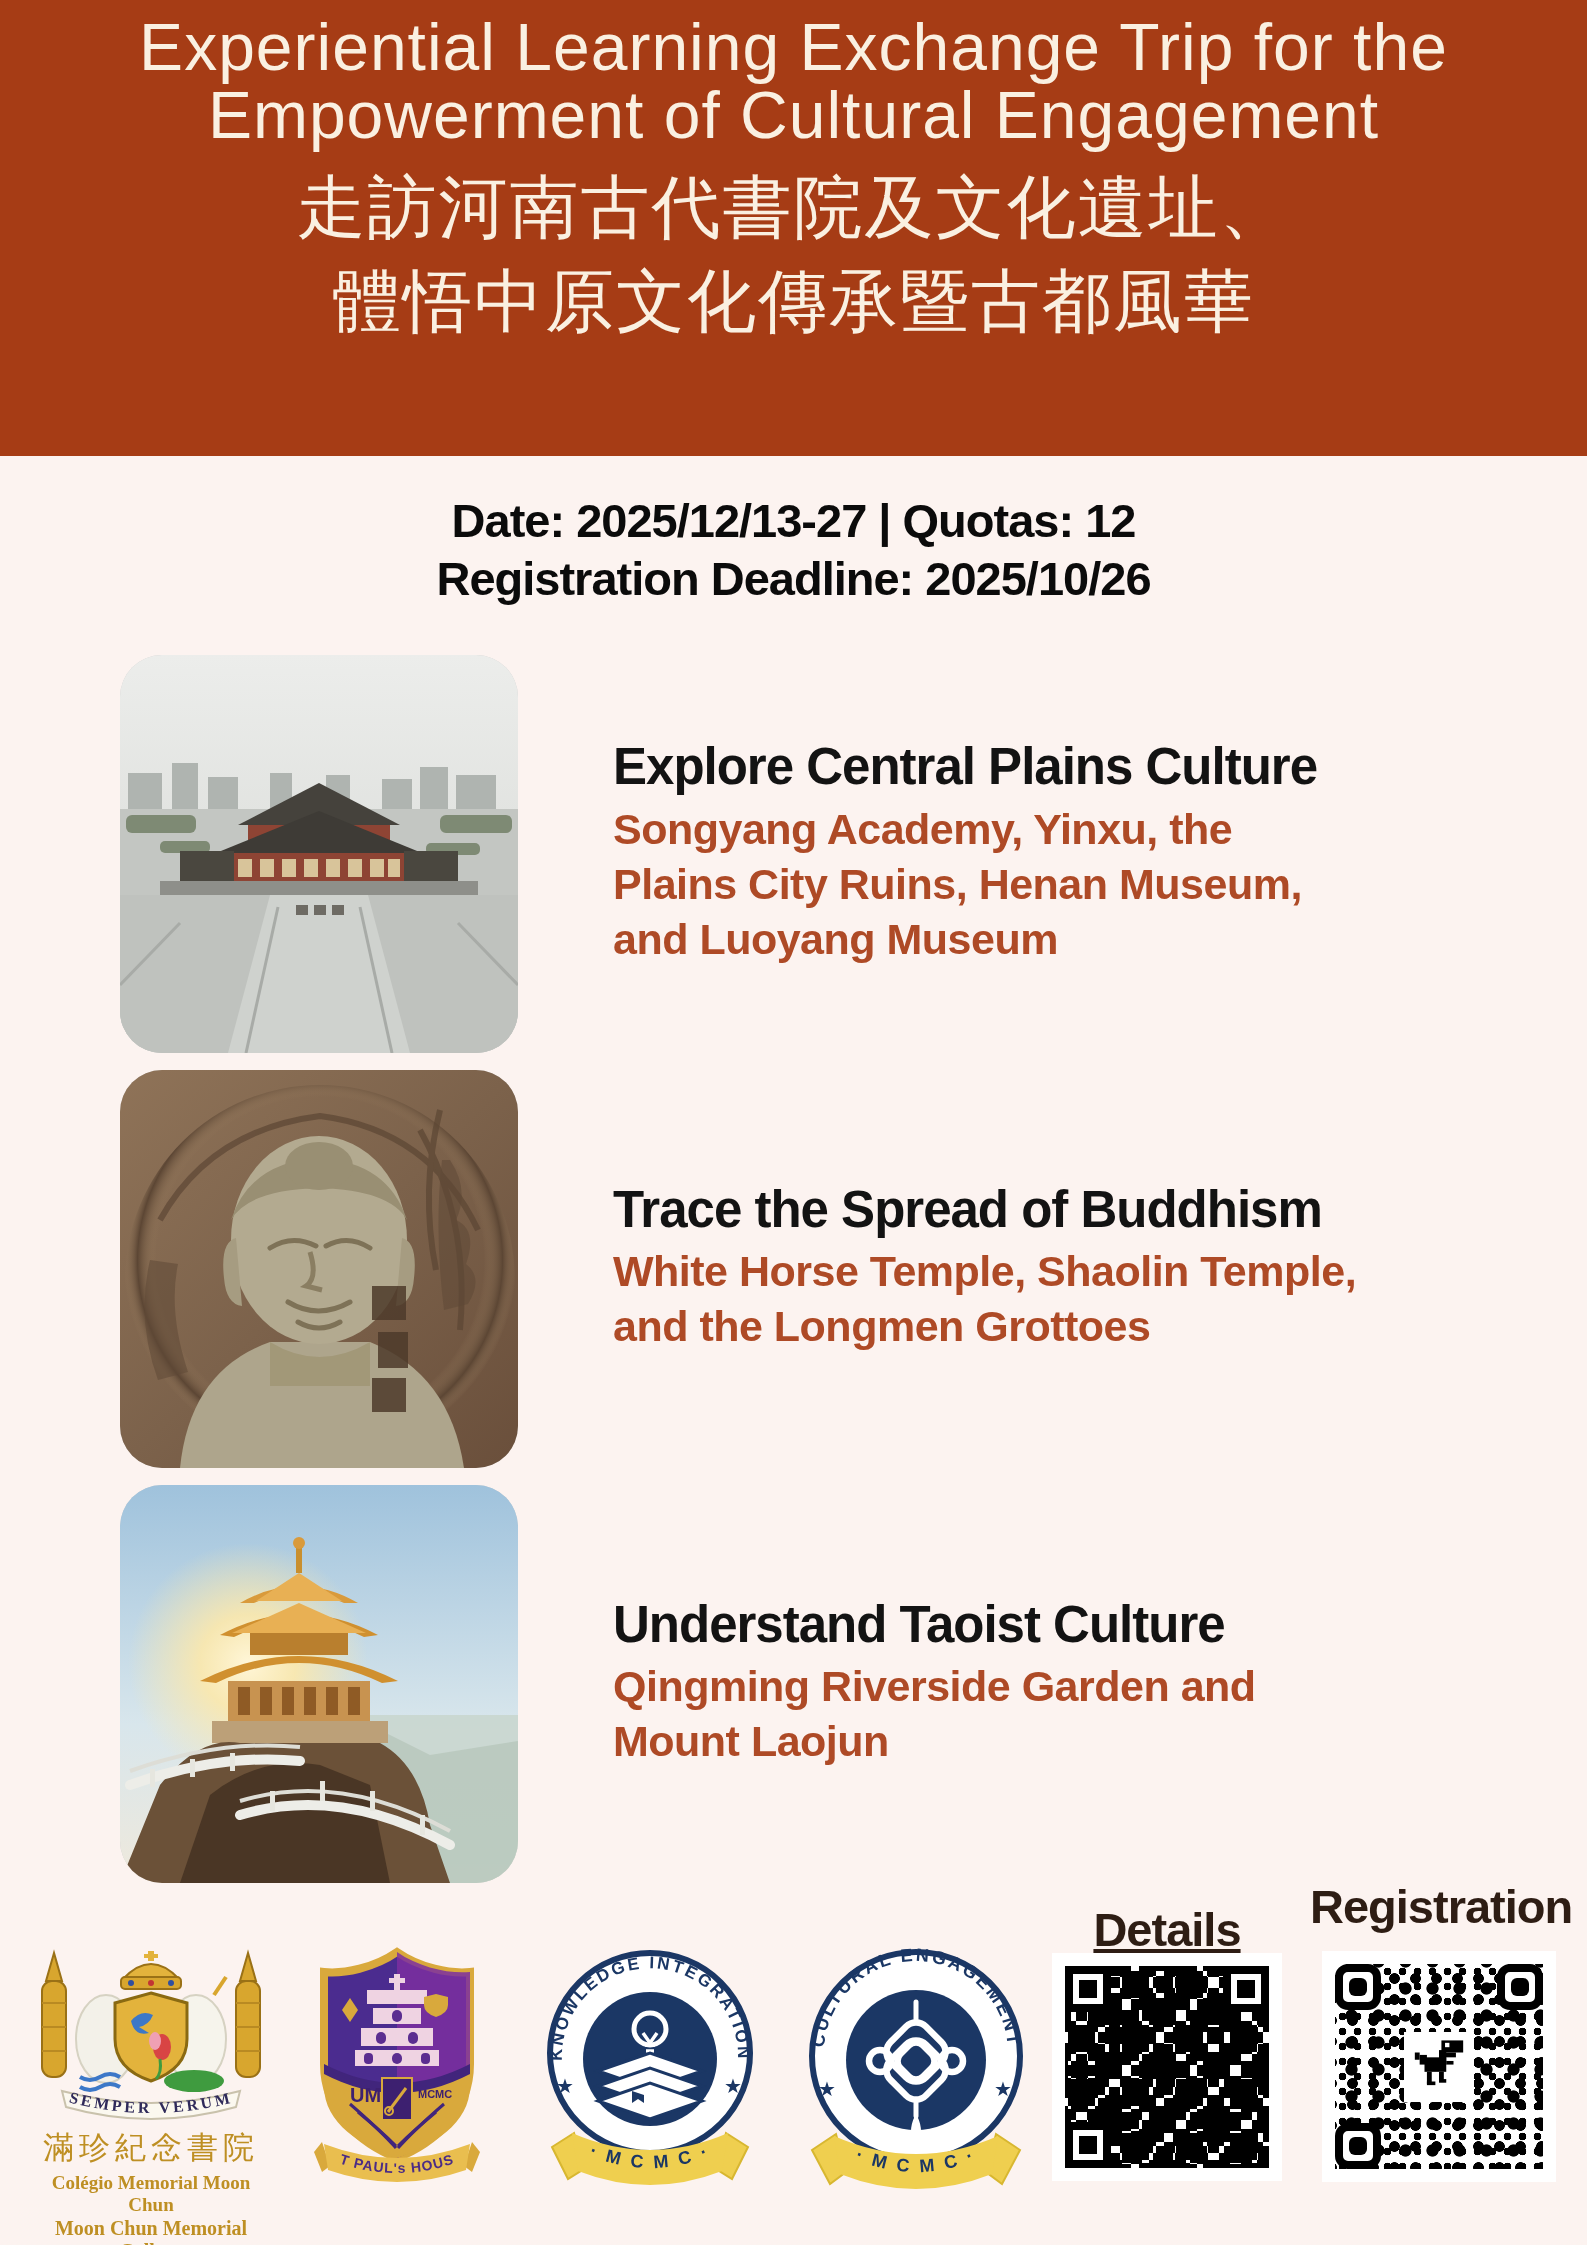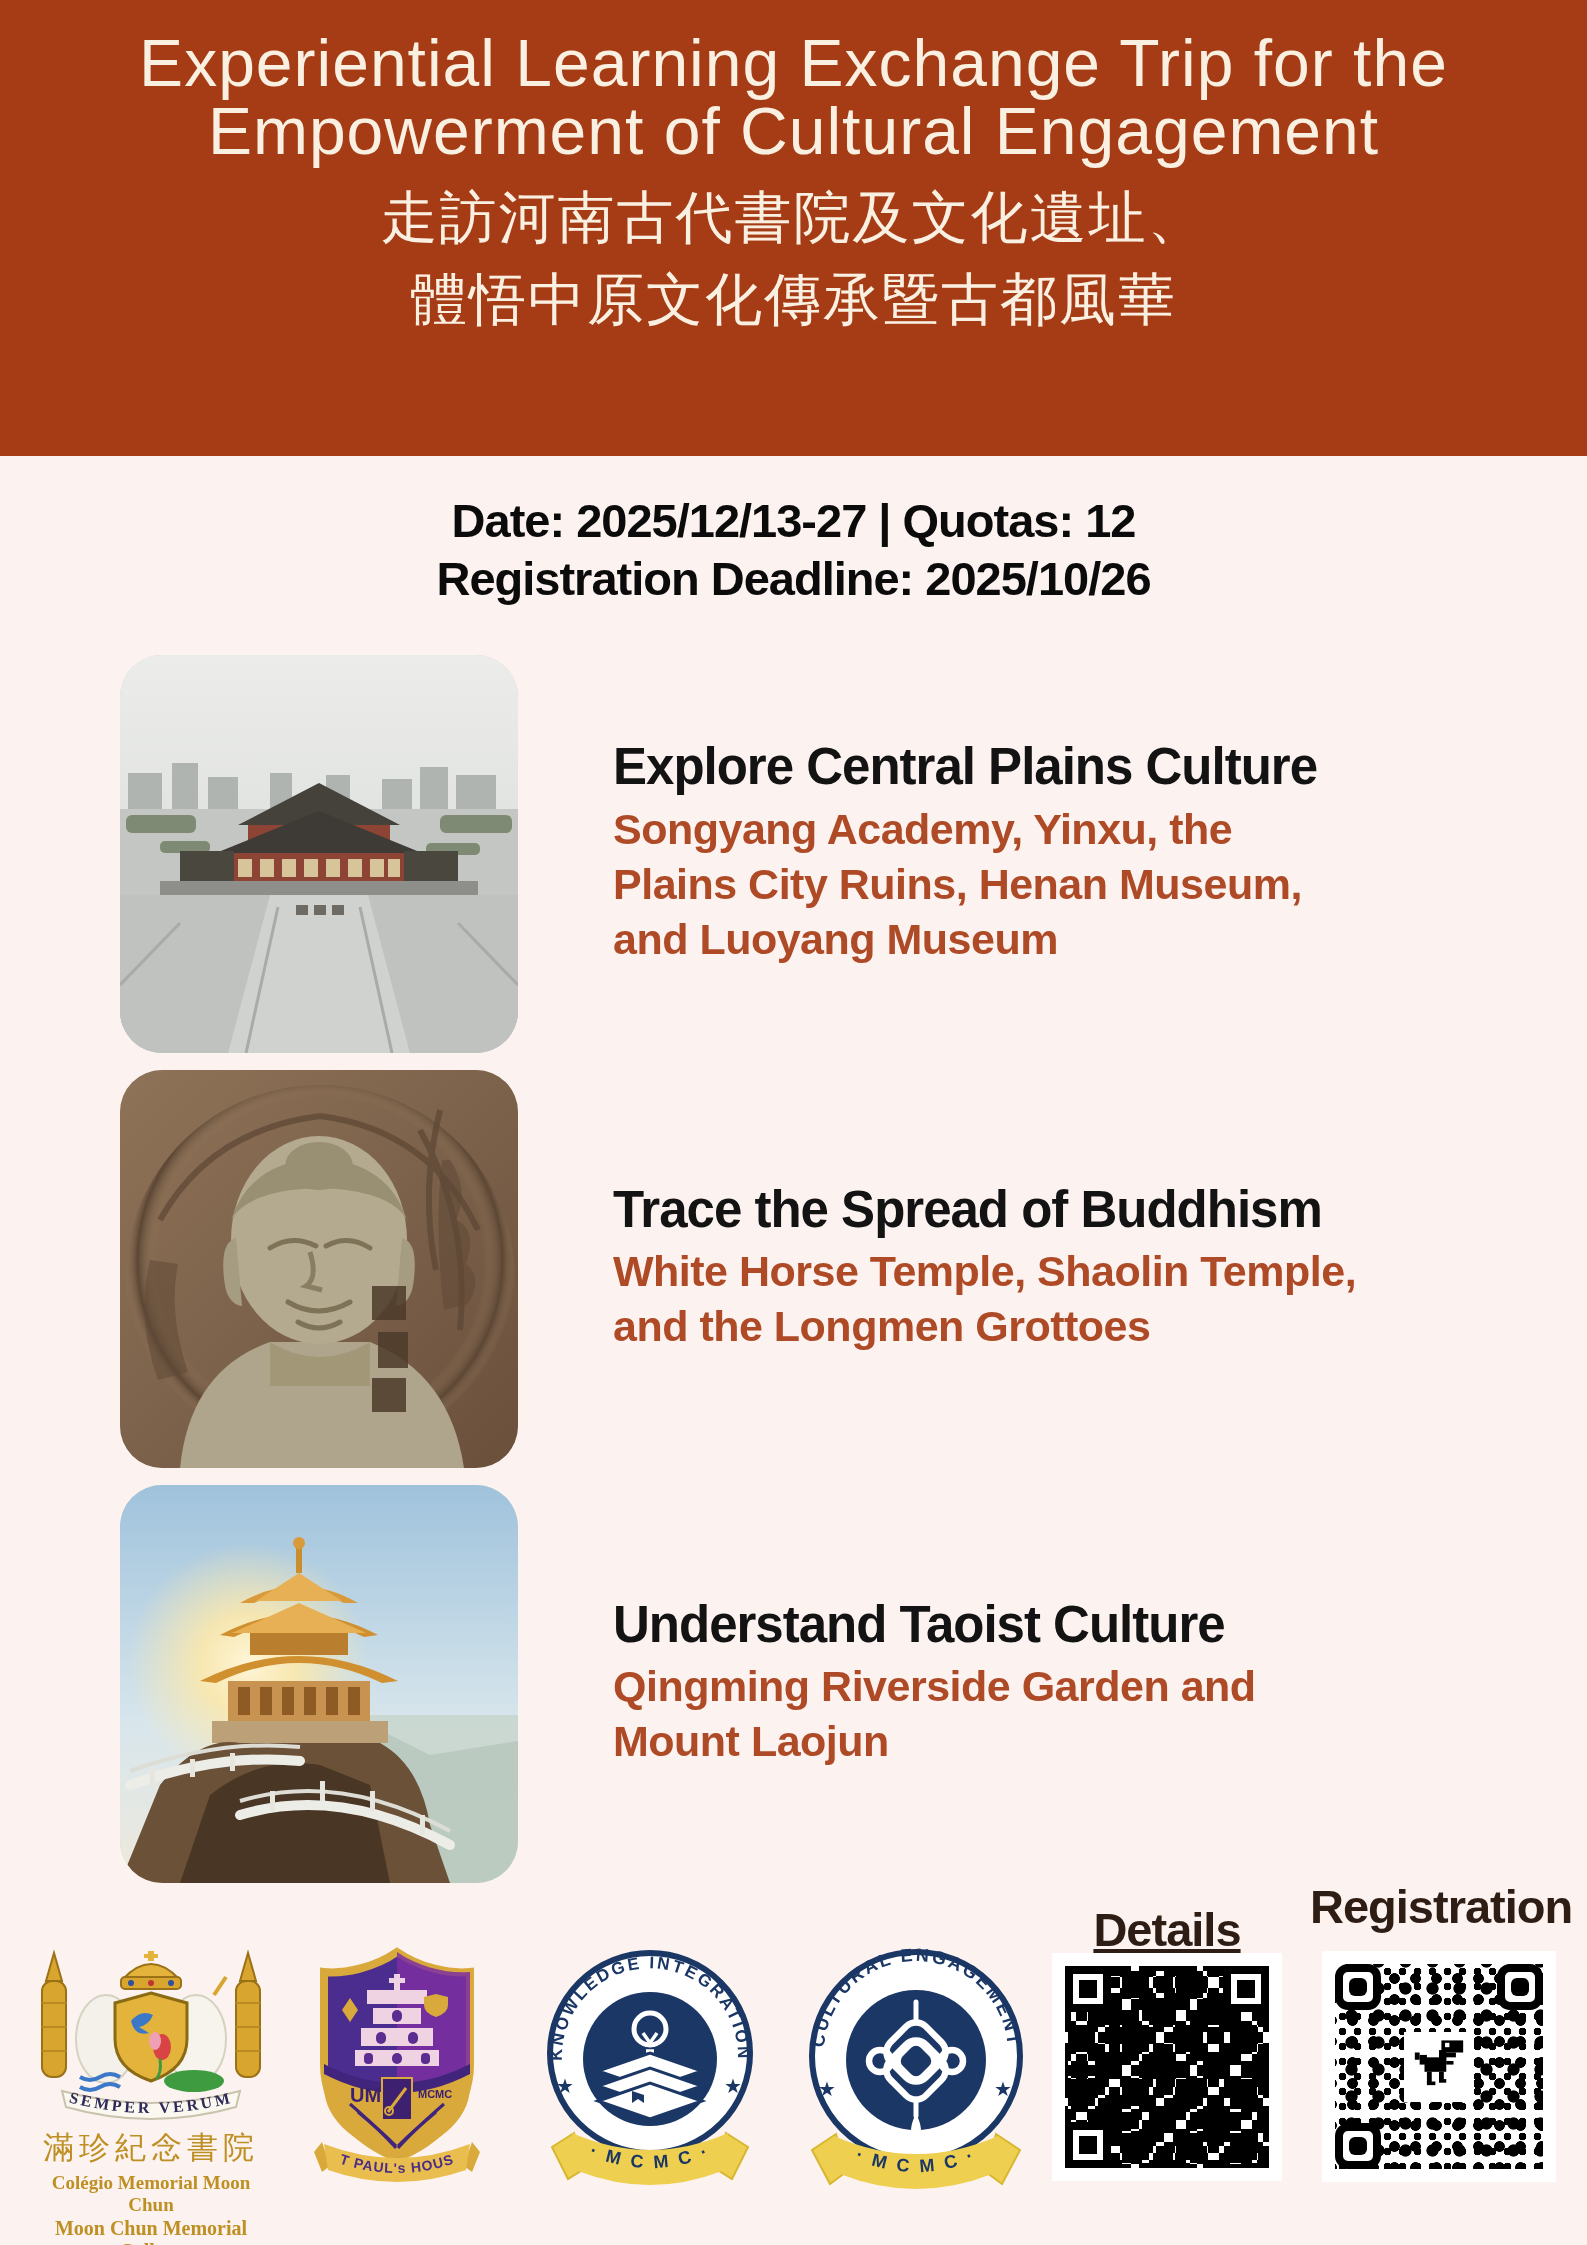--- a/index.html
+++ b/index.html
@@ -4,25 +4,25 @@
 <style>
   html,body { margin:0; padding:0; background:#888; }
   .poster {
     position:relative; width:1587px; height:2245px; margin:0 auto;
     background:#FCF3F0; overflow:hidden;
     font-family:"Liberation Sans", sans-serif;
   }
 
   
   .hdr {
-    box-sizing:border-box; height:456px; padding-top:30px;
+    box-sizing:border-box; height:456px; padding-top:14px;
     background:#A63C15; color:#FAF0E1; text-align:center;
   }
   .hdr .en { font-size:66px; line-height:1.03; font-weight:400; letter-spacing:1px; }
-  .hdr .zh { font-size:57px; line-height:1.05; margin-top:22px; font-weight:400; letter-spacing:2px; }
+  .hdr .zh { font-size:69px; line-height:1.05; margin-top:22px; font-weight:400; letter-spacing:2px; }
 
   
   .info {
     margin-top:36px; text-align:center; color:#0B0B0B;
     font-weight:bold; font-size:47px; line-height:1.24; letter-spacing:-1px;
   }
 
   
   .rows { margin-top:46px; }
   .row { display:flex; align-items:center; margin:0 0 17px 120px; }

